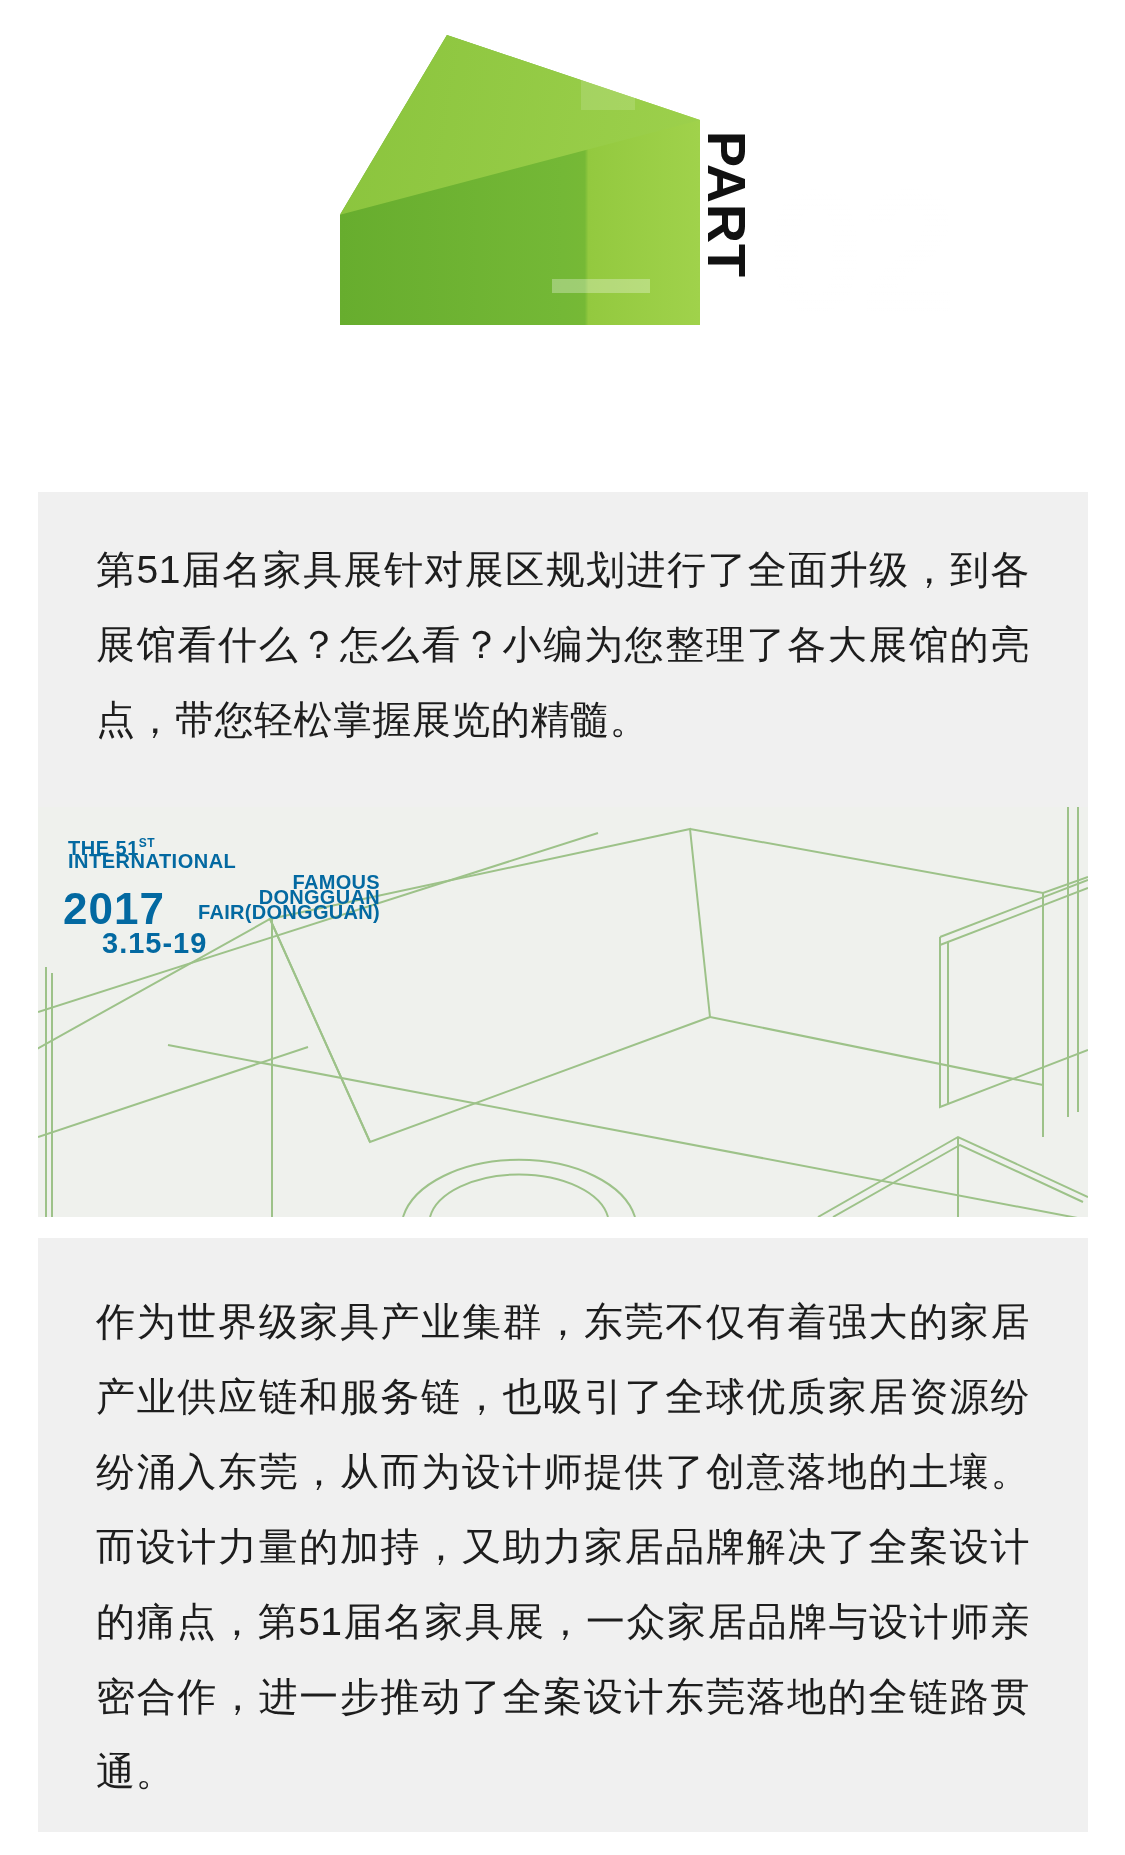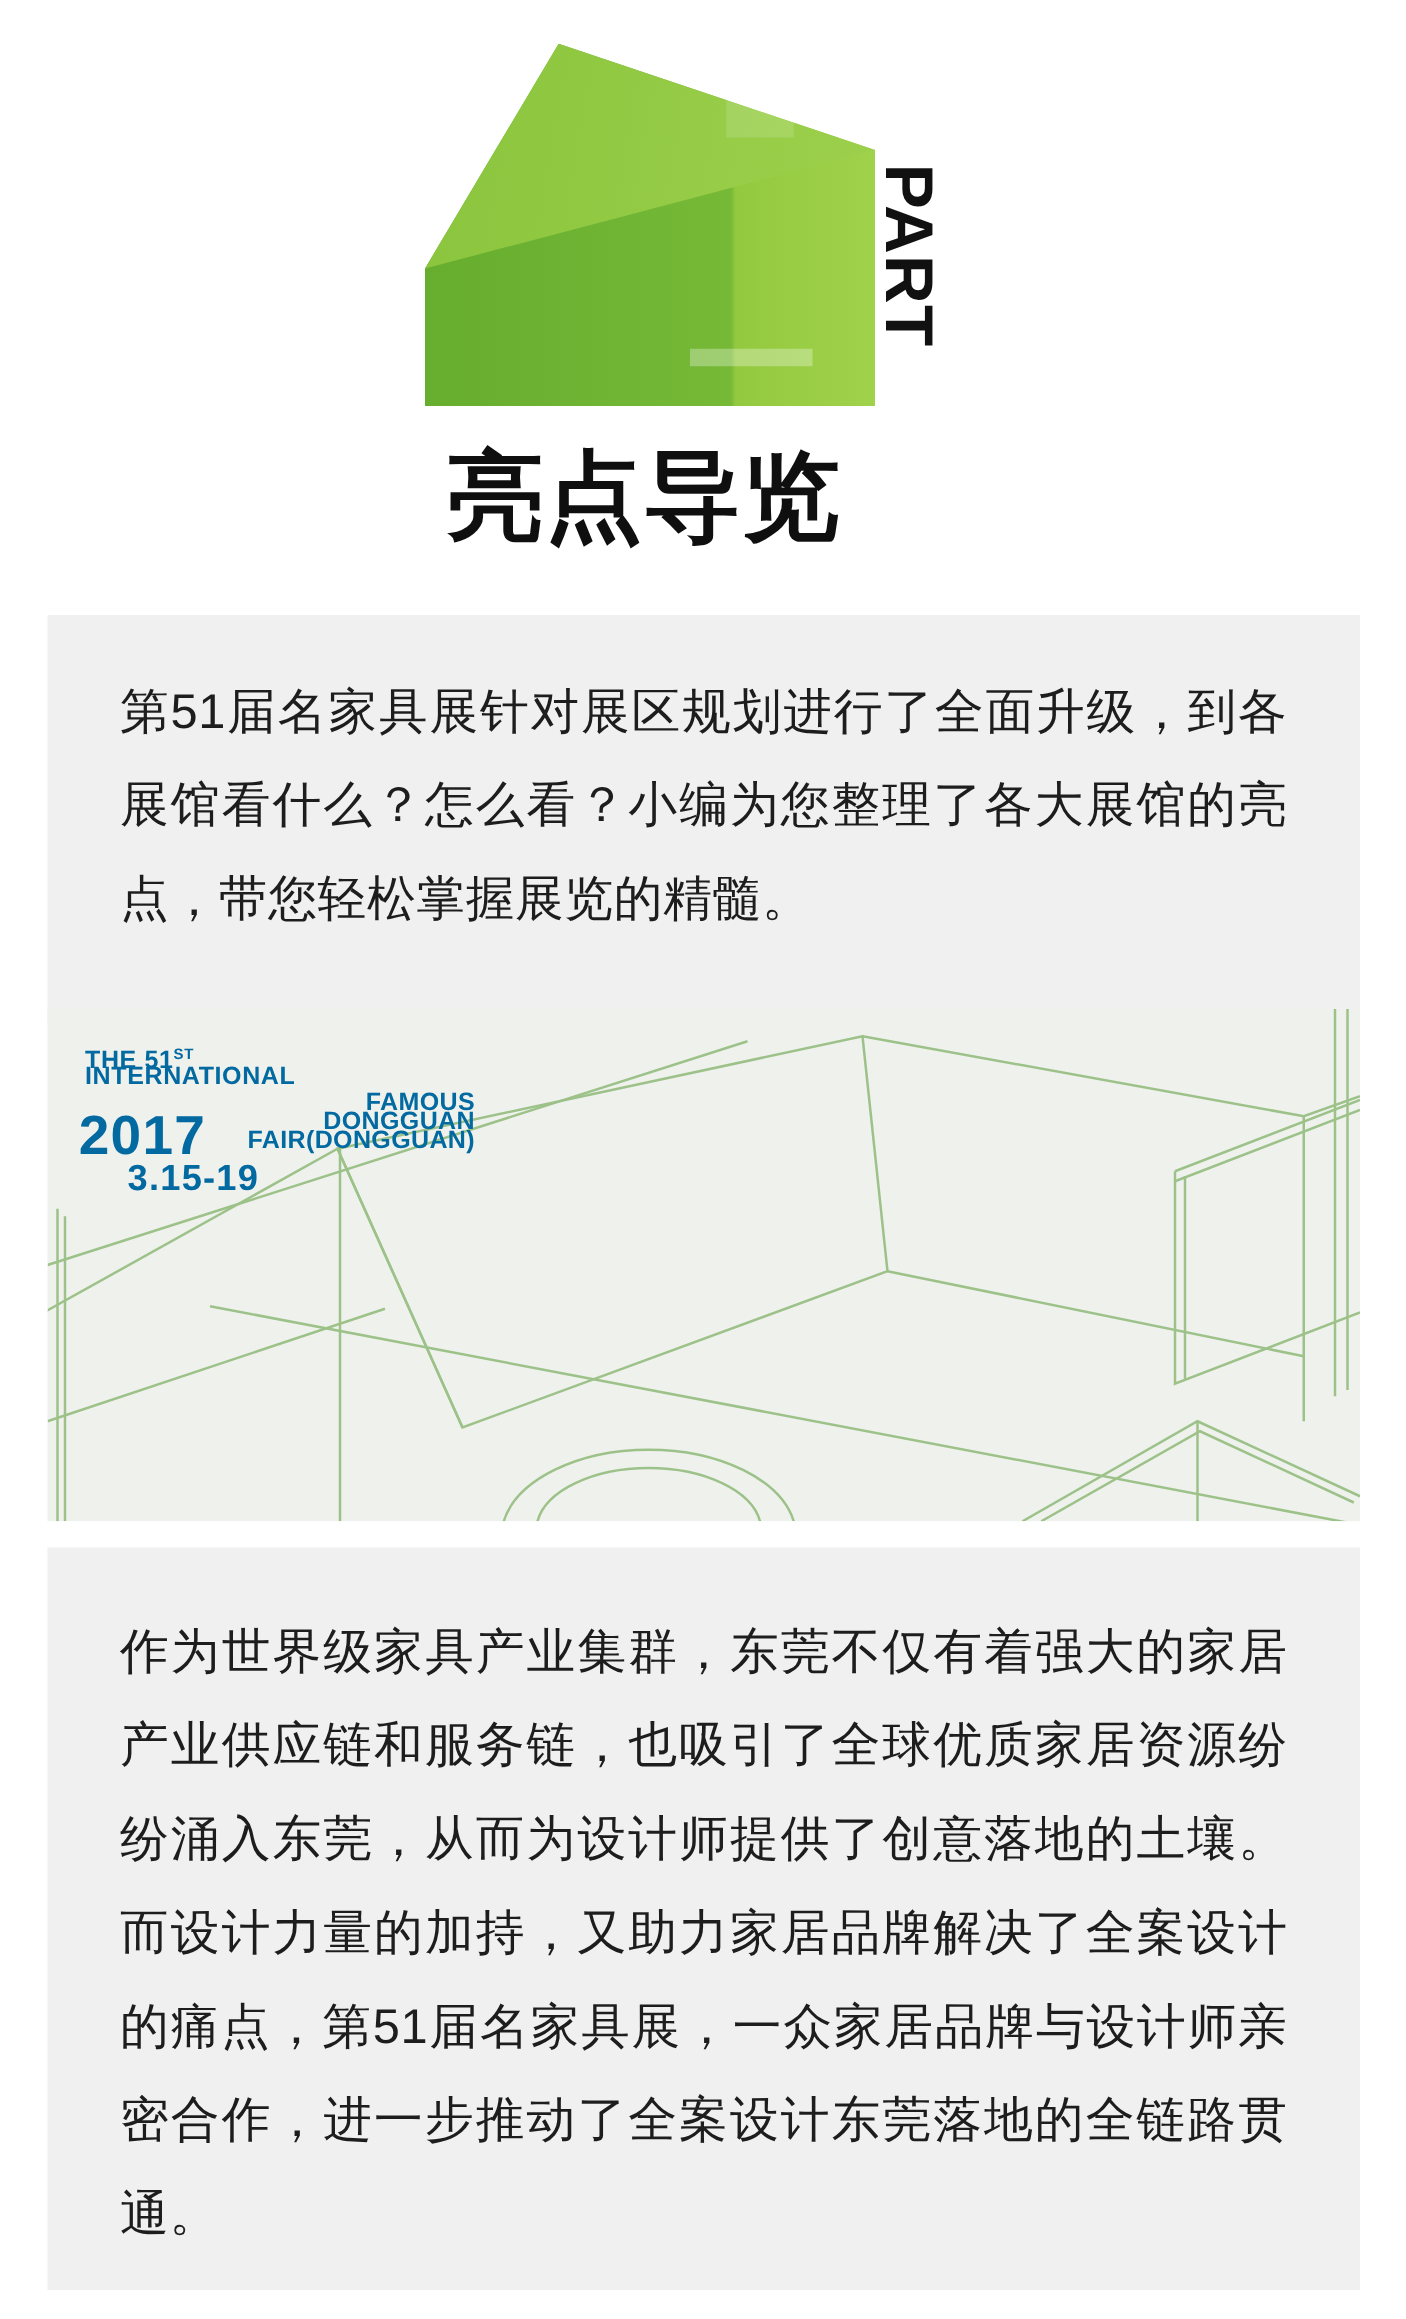--- a/index.html
+++ b/index.html
@@ -80,21 +80,20 @@
 
   <div class="part-graphic">
     <div class="pg-body"></div>
     <div class="pg-tri"></div>
     <div class="pg-band1"></div>
     <div class="pg-band2"></div>
     <div class="pg-part">PART</div>
     <div class="pg-num">02</div>
   </div>
 
-  <div class="main-title">亮点导览</div>
 
   <div class="panel panel-intro">
     <span>第51届名家具展针对展区规划进行了全面升级，到各展馆看什么？怎么看？小编为您整理了各大展馆的亮点，带您轻松掌握展览的精髓。</span>
   </div>
 
   <div class="banner">
     <svg class="wireframe" width="1050" height="410" viewBox="0 0 1050 410" fill="none" stroke="#9dc289" stroke-width="2">
       <path d="M -30 258 L 232 112 L 332 335"></path>
       <path d="M 234 112 L 234 410"></path>
       <path d="M 232 112 L 652 22 L 672 210 L 332 335 Z"></path>

